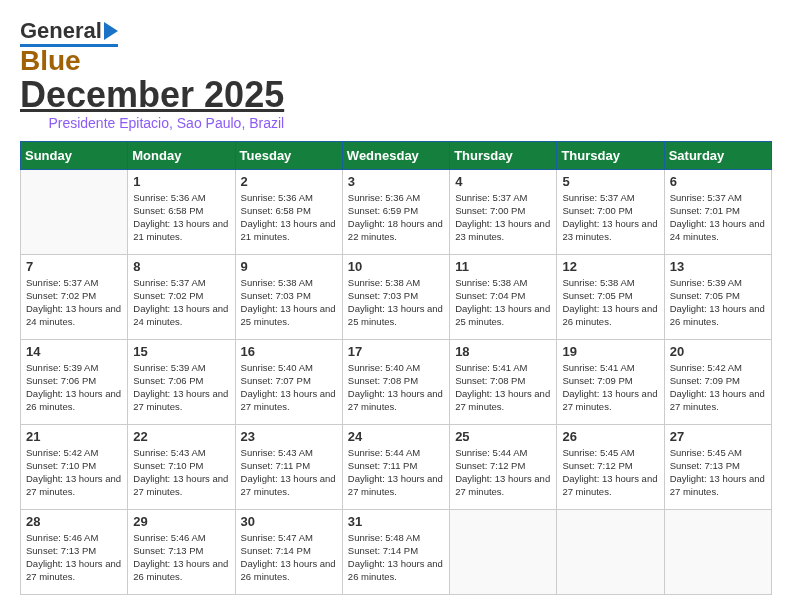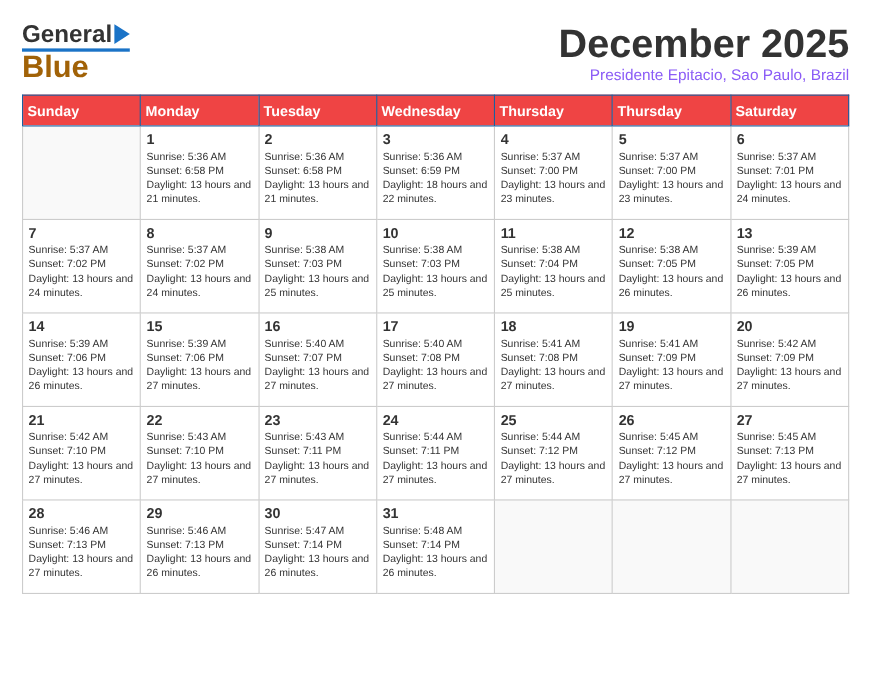--- a/index.html
+++ b/index.html
@@ -8,20 +8,21 @@
       background: #fff;
       width: 792px;
       min-height: 612px;
       padding: 20px;
     }
     .header {
       display: flex;
       align-items: flex-start;
       justify-content: space-between;
       margin-bottom: 10px;
+      flex-direction: column;
     }
     .logo {
       display: flex;
       flex-direction: column;
       align-items: flex-start;
     }
     .logo-text {
       font-size: 22px;
       font-weight: bold;
       color: #333;
@@ -48,32 +49,33 @@
       margin-top: 2px;
     }
     .title-section {
       text-align: right;
     }
     .month-title {
       font-size: 36px;
       font-weight: bold;
       color: #333;
       line-height: 1.1;
+      text-decoration: underline;
     }
     .subtitle {
       font-size: 14px;
       color: #8b5cf6;
     }
     .calendar {
       width: 100%;
       border-collapse: collapse;
       border: 1px solid #ccc;
     }
     .calendar th {
-      background: #ef4444;
+      background: #15803d;
       color: #fff;
       font-size: 13px;
       font-weight: bold;
       padding: 6px 4px;
       text-align: left;
       border: 1px solid #1a5fa0;
     }
     .calendar td {
       width: calc(100% / 7);
       vertical-align: top;

